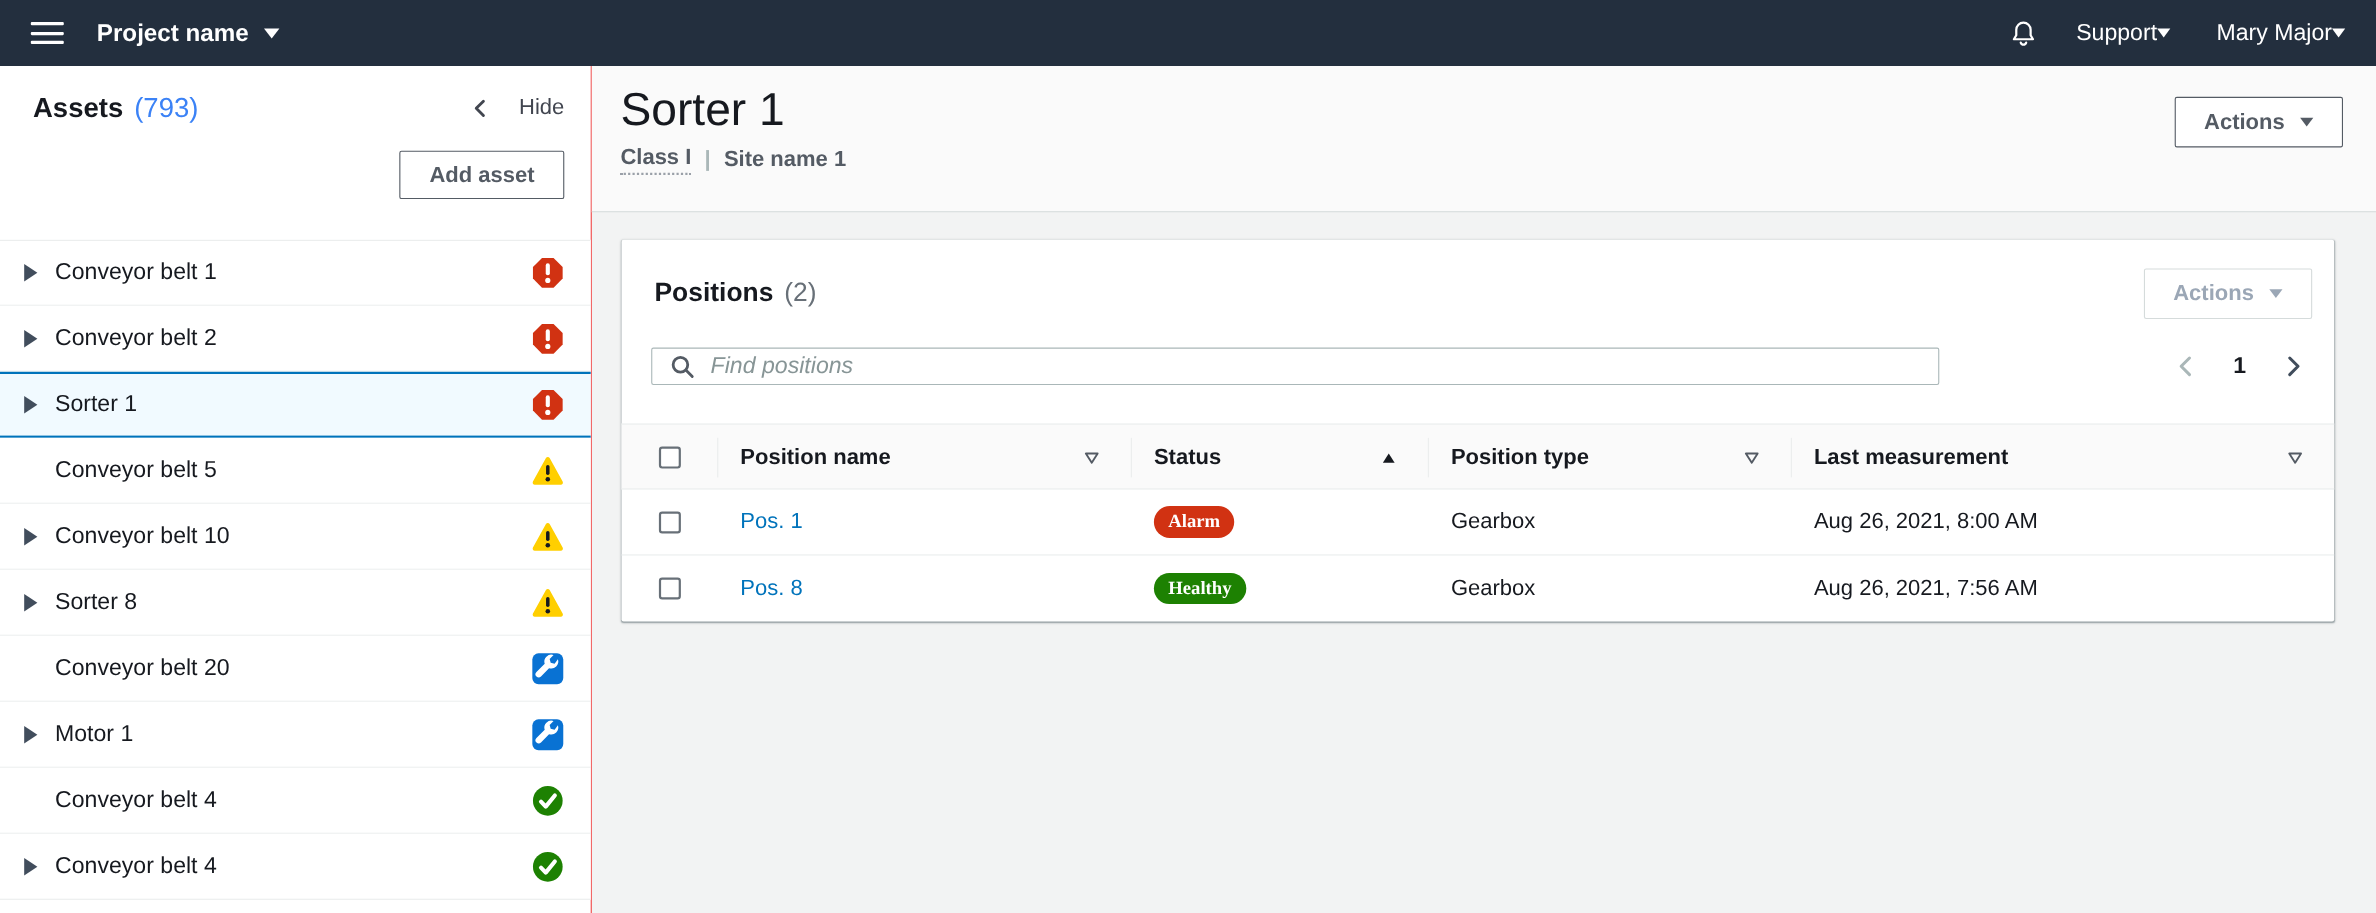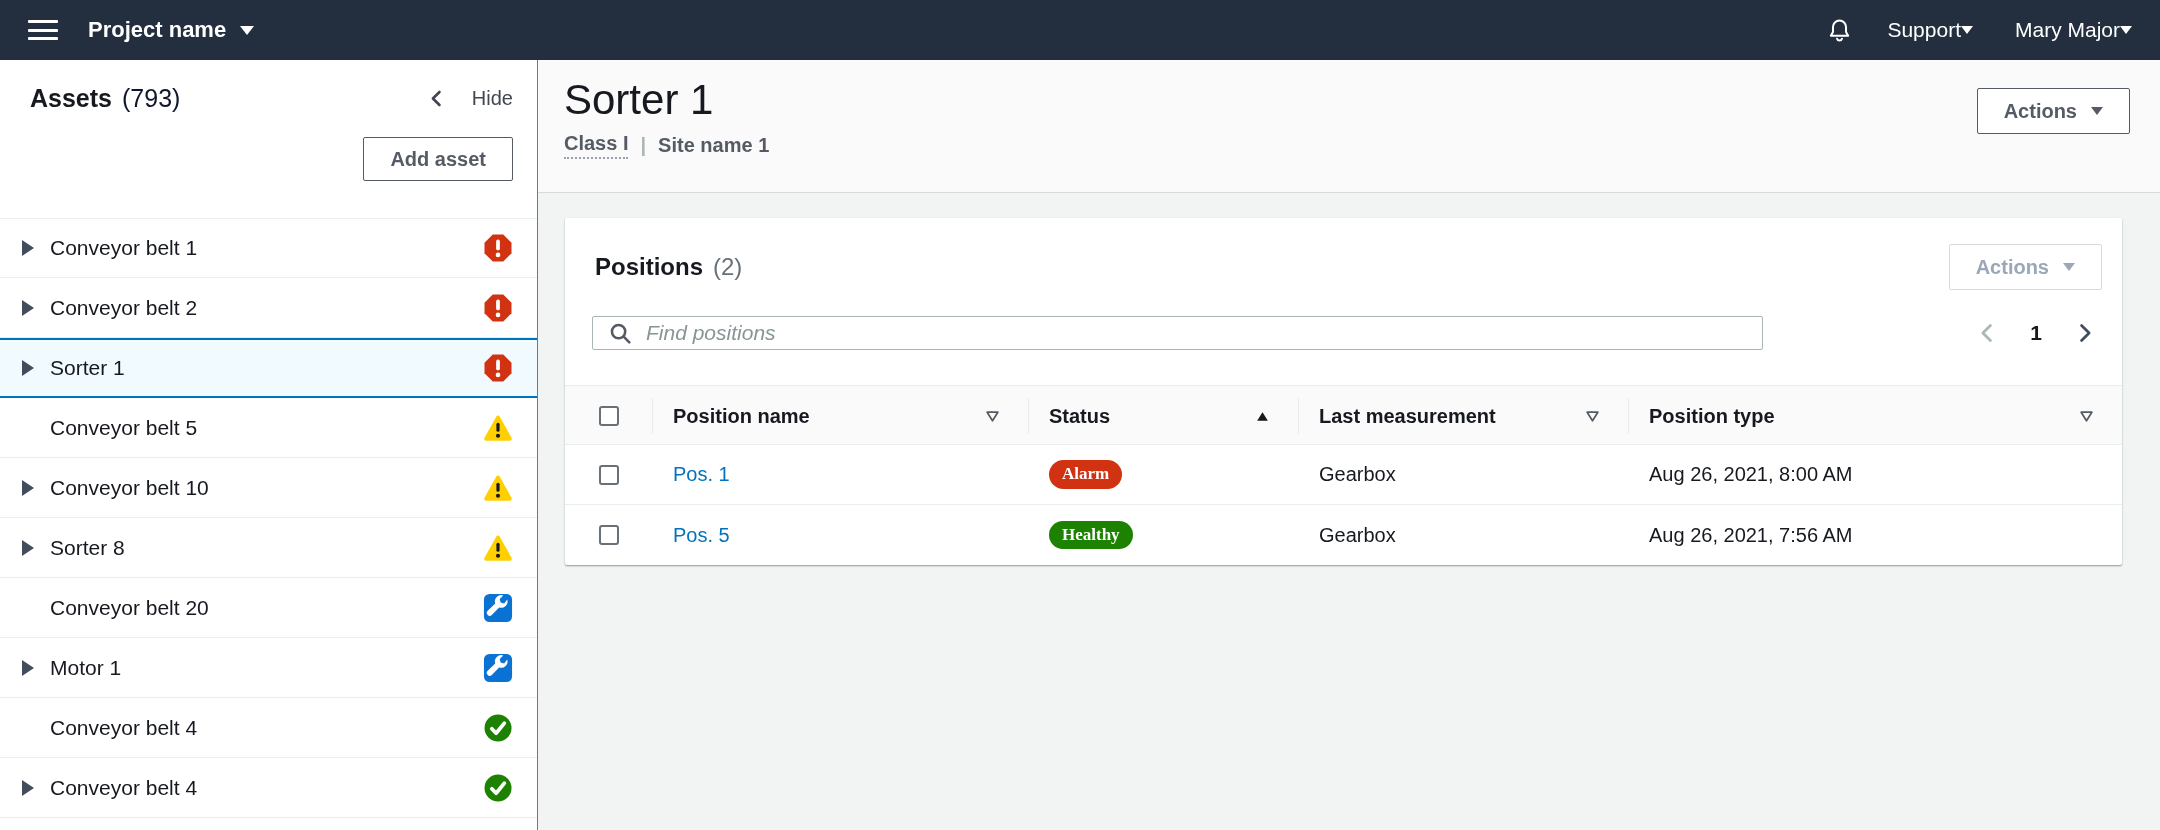--- a/index.html
+++ b/index.html
@@ -21,21 +21,21 @@
   .tb-gap { width:42px; }
   .caret { width:0; height:0; border-left:7px solid transparent; border-right:7px solid transparent; border-top:9px solid currentColor; display:inline-block; }
   .caret.small { border-left-width:6px; border-right-width:6px; border-top-width:8px; }
   
   .body { display:flex; height:770px; }
   
   .sidebar { width:538px; background:#ffffff; border-right:1px solid #ef4444; box-sizing:border-box; display:flex; flex-direction:column; }
   .sb-header { padding:24px 24px 0 30px; height:158px; box-sizing:border-box; }
   .sb-title-row { display:flex; align-items:center; }
   .sb-title { font-size:25px; font-weight:bold; }
-  .sb-count { font-size:25px; color:#0f172a; margin-left:10px; }
+  .sb-count { font-size:25px; color:#3b82f6; margin-left:10px; }
   .sb-hide { margin-left:auto; display:flex; align-items:center; gap:26px; color:#424650; font-weight:normal; font-size:20px; cursor:pointer; }
   .sb-addrow { display:flex; justify-content:flex-end; margin-top:24px; }
   .btn {
     background:#ffffff; border:1px solid #545b64; border-radius:2px; color:#545b64;
     font-weight:bold; font-size:20px; font-family:inherit; padding:0 26px; height:44px;
     display:inline-flex; align-items:center; gap:14px; cursor:pointer;
   }
   .btn.disabled { border-color:#d5dbdb; color:#9ba7b6; cursor:default; }
   .asset-list { flex:1; }
   .asset-row {
@@ -343,29 +343,29 @@
                 </div>
                 <div class="t-hcell">
                   <span class="t-hlabel">Status</span>
                   <span class="t-sort">
                     <svg width="15" height="13" viewBox="0 0 14 12">
                       <path d="M7 2l5 8H2z" fill="#16191f"></path>
                     </svg>
                   </span>
                 </div>
                 <div class="t-hcell">
-                  <span class="t-hlabel">Last measurement</span>
+                  <span class="t-hlabel">Position type</span>
                   <span class="t-sort">
                     <svg width="15" height="13" viewBox="0 0 14 12">
                       <path d="M2 2h10L7 10z" fill="none" stroke="#545b64" stroke-width="1.6" stroke-linejoin="round"></path>
                     </svg>
                   </span>
                 </div>
                 <div class="t-hcell">
-                  <span class="t-hlabel">Position type</span>
+                  <span class="t-hlabel">Last measurement</span>
                   <span class="t-sort">
                     <svg width="15" height="13" viewBox="0 0 14 12">
                       <path d="M2 2h10L7 10z" fill="none" stroke="#545b64" stroke-width="1.6" stroke-linejoin="round"></path>
                     </svg>
                   </span>
                 </div>
               </div>
             <div class="t-body">
                 <div class="t-row">
                   <div class="cb-cell">
@@ -373,21 +373,21 @@
                   </div>
                   <div class="t-cell"><a class="pos-link" href="#">Pos. 1</a></div>
                   <div class="t-cell"><span class="badge" style="background:#d13212">Alarm</span></div>
                   <div class="t-cell">Gearbox</div>
                   <div class="t-cell">Aug 26, 2021, 8:00 AM</div>
                 </div>
                 <div class="t-row">
                   <div class="cb-cell">
                     <div class="checkbox"></div>
                   </div>
-                  <div class="t-cell"><a class="pos-link" href="#">Pos. 5</a></div>
+                  <div class="t-cell"><a class="pos-link" href="#">Pos. 8</a></div>
                   <div class="t-cell"><span class="badge" style="background:#1d8102">Healthy</span></div>
                   <div class="t-cell">Gearbox</div>
                   <div class="t-cell">Aug 26, 2021, 7:56 AM</div>
                 </div>
               </div>
           </div>
         </div>
       </div>
     </div>
   </div>

